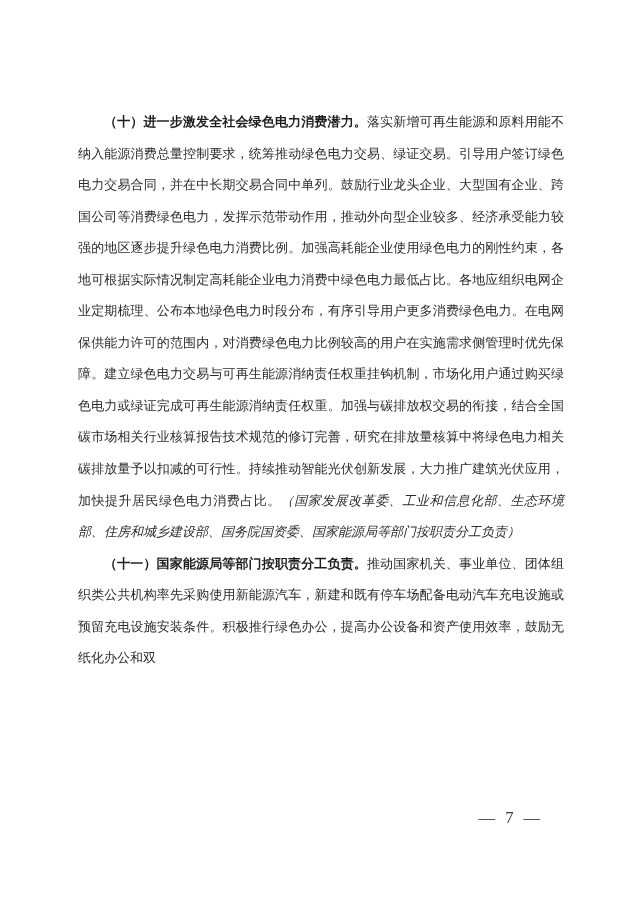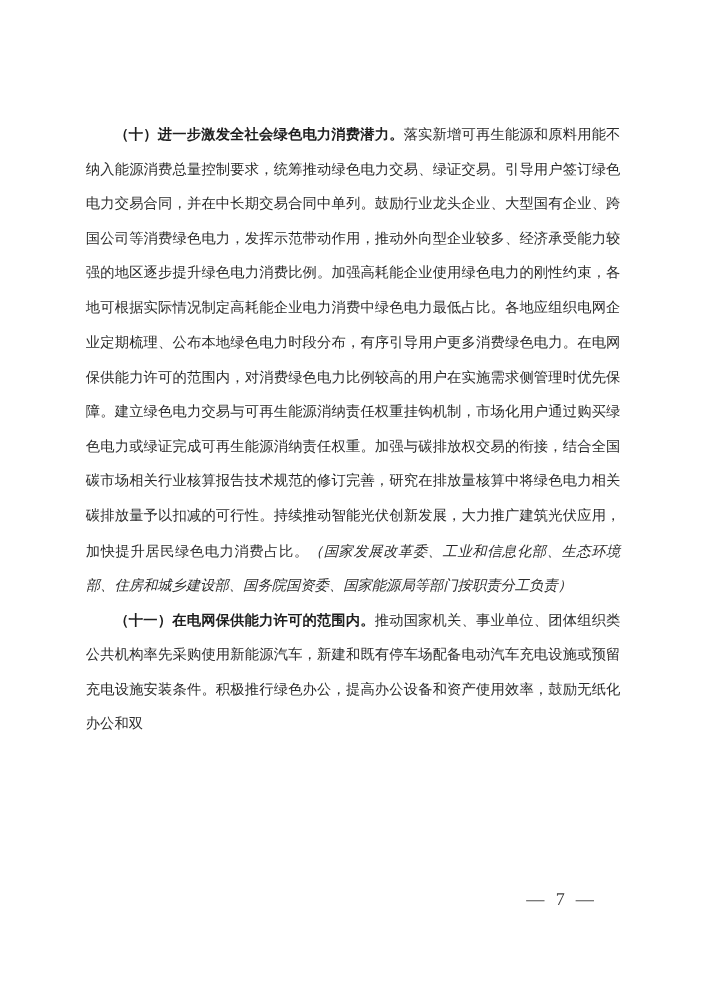--- a/index.html
+++ b/index.html
@@ -53,16 +53,16 @@
     letter-spacing: 3px;
     white-space: nowrap;
   }
 </style>
 </head>
 <body>
 
 <div class="page">
   <div class="content">
     <p class="para"><span class="section-heading">（十）进一步激发全社会绿色电力消费潜力。</span><span class="body-text">落实新增可再生能源和原料用能不纳入能源消费总量控制要求，统筹推动绿色电力交易、绿证交易。引导用户签订绿色电力交易合同，并在中长期交易合同中单列。鼓励行业龙头企业、大型国有企业、跨国公司等消费绿色电力，发挥示范带动作用，推动外向型企业较多、经济承受能力较强的地区逐步提升绿色电力消费比例。加强高耗能企业使用绿色电力的刚性约束，各地可根据实际情况制定高耗能企业电力消费中绿色电力最低占比。各地应组织电网企业定期梳理、公布本地绿色电力时段分布，有序引导用户更多消费绿色电力。在电网保供能力许可的范围内，对消费绿色电力比例较高的用户在实施需求侧管理时优先保障。建立绿色电力交易与可再生能源消纳责任权重挂钩机制，市场化用户通过购买绿色电力或绿证完成可再生能源消纳责任权重。加强与碳排放权交易的衔接，结合全国碳市场相关行业核算报告技术规范的修订完善，研究在排放量核算中将绿色电力相关碳排放量予以扣减的可行性。持续推动智能光伏创新发展，大力推广建筑光伏应用，加快提升居民绿色电力消费占比。</span><span class="attribution">（国家发展改革委、工业和信息化部、生态环境部、住房和城乡建设部、国务院国资委、国家能源局等部门按职责分工负责）</span></p>
-    <p class="para"><span class="section-heading">（十一）在电网保供能力许可的范围内。</span><span class="body-text">推动国家机关、事业单位、团体组织类公共机构率先采购使用新能源汽车，新建和既有停车场配备电动汽车充电设施或预留充电设施安装条件。积极推行绿色办公，提高办公设备和资产使用效率，鼓励无纸化办公和双</span></p>
+    <p class="para"><span class="section-heading">（十一）国家能源局等部门按职责分工负责。</span><span class="body-text">推动国家机关、事业单位、团体组织类公共机构率先采购使用新能源汽车，新建和既有停车场配备电动汽车充电设施或预留充电设施安装条件。积极推行绿色办公，提高办公设备和资产使用效率，鼓励无纸化办公和双</span></p>
   </div>
   <div class="page-number">— 7 —</div>
 </div>
 
 </body></html>

